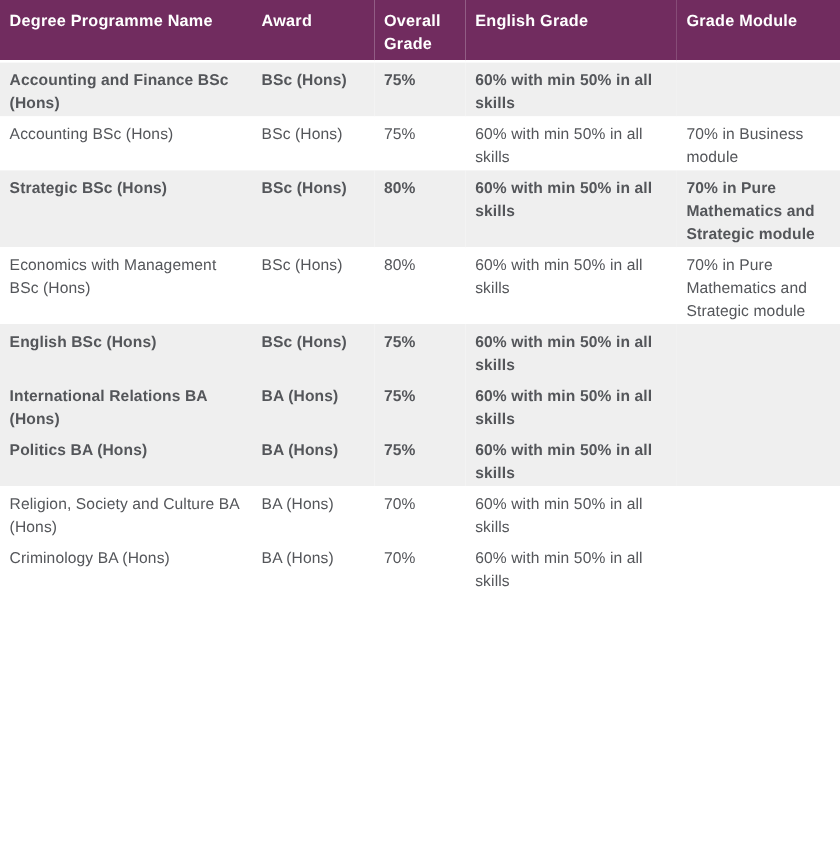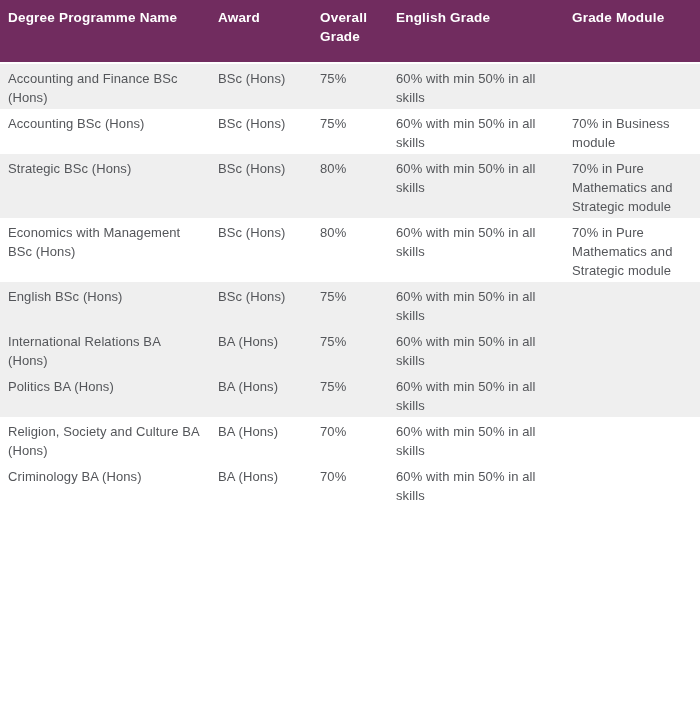--- a/index.html
+++ b/index.html
@@ -18,36 +18,37 @@
   }
   table.req-table th {
     background: var(--header-bg, #712c5f);
     color: var(--header-text, #ffffff);
     font-size: 13.5px;
     font-weight: bold;
     letter-spacing: 0.2px;
     line-height: 19px;
     text-align: left;
     vertical-align: top;
-    padding: 8px 8px 16px 8px;
+    padding: 8px 8px 4px 8px;
     height: 38px;
     border-bottom: 2px solid #ffffff;
   }
   table.req-table td {
     font-size: 13px;
     color: var(--body-text, #54565a);
     letter-spacing: 0.1px;
     line-height: 19px;
     text-align: left;
     vertical-align: top;
     padding: 5px 8px 2px 8px;
     background: var(--row-bg, #ffffff);
   }
   table.req-table tr.shaded td {
     background: var(--row-shaded-bg, #efefef);
+    font-weight: bold;
   }
 </style>
 </head>
 <body>
 
 <div class="page">
   <table class="req-table">
     <colgroup>
       <col style="width:210px">
       <col style="width:102px">

